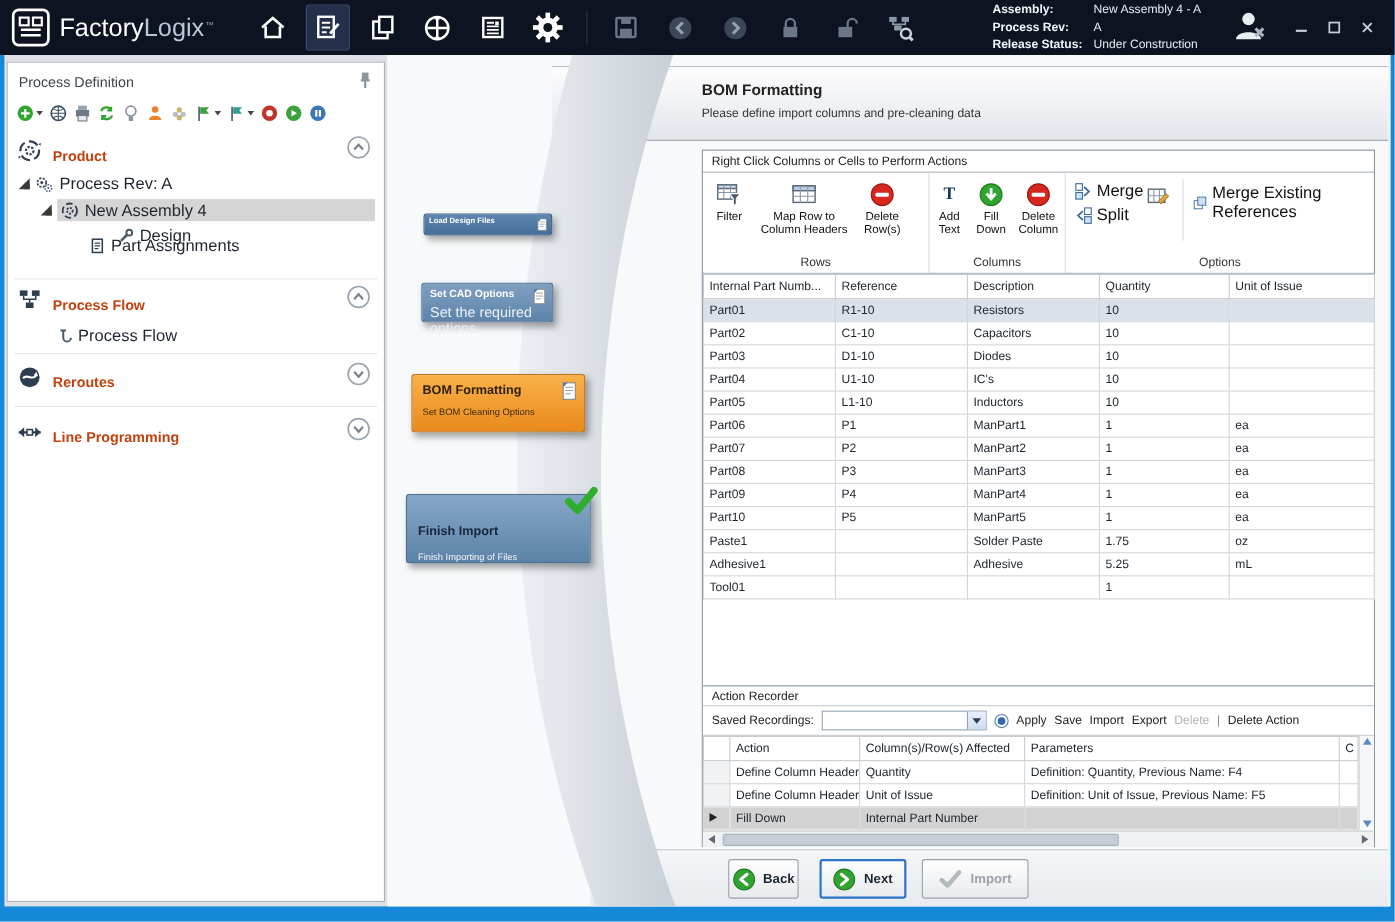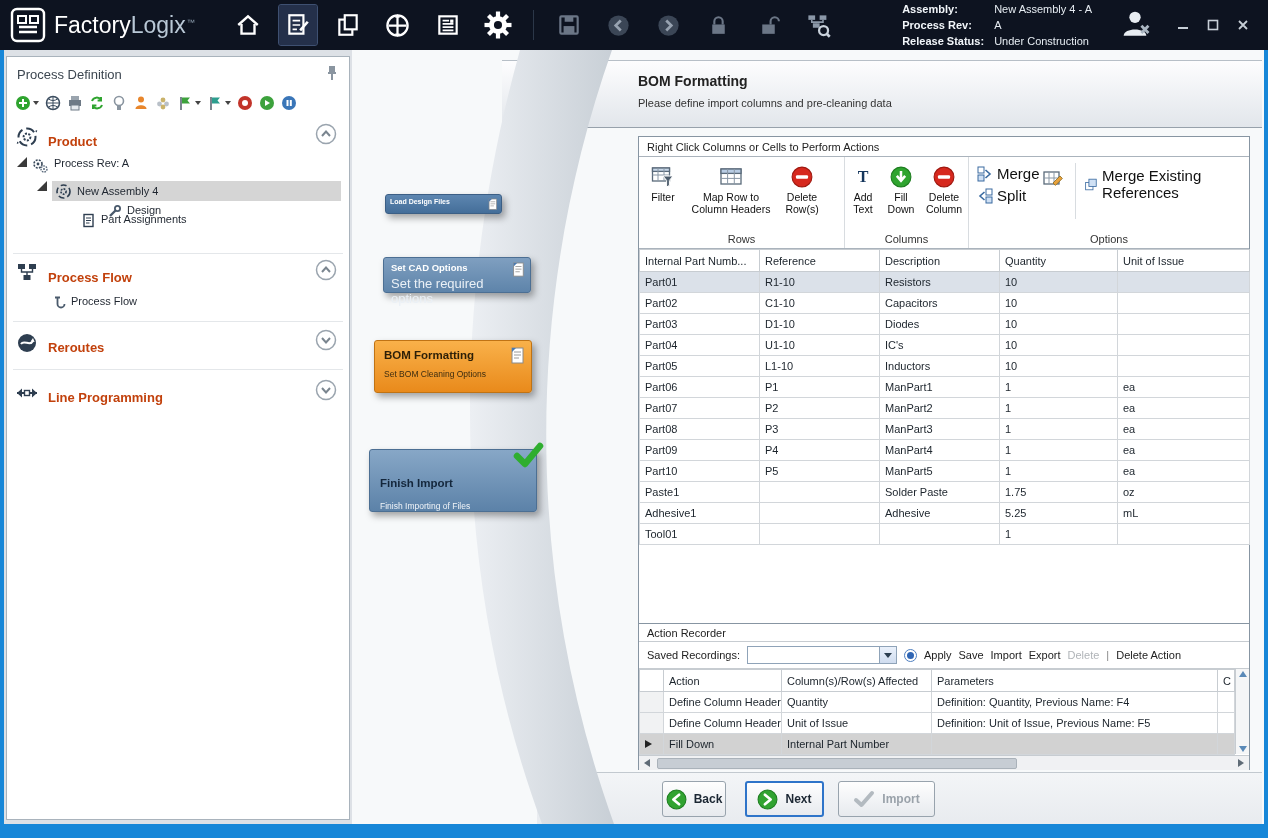--- a/index.html
+++ b/index.html
@@ -27,40 +27,40 @@
   
   .content{position:absolute;left:4px;top:50px;width:1260px;height:774px;background:#dde1e6;}
 
   
   .sidebar{position:absolute;left:2px;top:6px;width:344px;height:764px;background:#fff;border:1px solid #a9b3bc;}
   .sb-title{position:absolute;left:10px;top:10px;font-size:13px;color:#3c4650;}
   .pinbtn{position:absolute;right:10px;top:8px;}
   .sb-toolbar{position:absolute;left:8px;top:36px;display:flex;align-items:center;gap:6px;height:20px;}
   .mini{display:flex;align-items:center;}
   .caret-dn{width:0;height:0;border-left:3px solid transparent;border-right:3px solid transparent;border-top:4px solid #444;margin-left:2px;}
-  .trow{position:absolute;display:flex;align-items:flex-start;font-size:11px;color:#1f2630;height:20px;gap:5px;}
+  .trow{position:absolute;display:flex;align-items:center;font-size:15px;color:#1f2630;height:20px;gap:5px;}
   .section-row{position:absolute;display:flex;align-items:flex-end;font-size:13px;font-weight:bold;color:#c2410c;height:28px;gap:9px;}
   .circlebtn{position:absolute;right:12px;width:22px;height:22px;}
   .exp{width:0;height:0;border-left:5px solid transparent;border-top:5px solid transparent;border-right:5px solid #3a3a3a;border-bottom:5px solid #3a3a3a;flex:0 0 auto;}
   .hl{flex:1;display:flex;align-items:center;background:#d5d5d5;height:20px;padding-left:3px;gap:5px;}
   .sb-div{position:absolute;left:6px;right:6px;height:1px;background:#e4e7ea;}
 
   
   .main{position:absolute;left:348px;top:0;width:912px;height:774px;background:#f7f9fa;overflow:hidden;}
   .headband{position:absolute;left:150px;right:2px;top:10px;height:68px;background:linear-gradient(#fdfdfe,#e2e6eb);border-top:1px solid #b7bfc7;border-bottom:1px solid #97a1ab;padding:12px 0 0 136px;}
   .headband .t{font-size:14px;font-weight:bold;color:#222;}
   .headband .s{font-size:11px;color:#333;margin-top:8px;}
   .curve{position:absolute;left:0;top:0;pointer-events:none;}
   .footerband{position:absolute;left:185px;right:2px;top:722px;height:52px;background:linear-gradient(#f3f5f7,#e8ebef);border-top:1px solid #c2c9cf;}
 
   
   .card{position:absolute;border-radius:3px;box-shadow:3px 4px 7px rgba(0,0,0,.35);}
   .card .docic{position:absolute;}
   .card1{left:33px;top:144px;width:117px;height:20px;background:linear-gradient(#5d86b0,#446e99);border:1px solid #3c5f85;color:#fff;font-size:7px;font-weight:bold;padding:3px 4px;}
-  .card2{left:31px;top:207px;width:148px;height:36px;background:linear-gradient(#7f9fc0,#5e84aa);border:1px solid #4c6f93;padding:4px 7px;}
+  .card2{left:31px;top:207px;width:120px;height:36px;background:linear-gradient(#7f9fc0,#5e84aa);border:1px solid #4c6f93;padding:4px 7px;}
   .card2 .t{font-size:9.5px;font-weight:bold;color:#ffffff;}
   .card2 .s{font-size:13px;color:#eaf0f6;margin-top:3px;}
   .card3{left:22px;top:290px;width:158px;height:53px;background:linear-gradient(#f9b14a,#e98a1b);border:1px solid #c07314;padding:8px 9px;}
   .card3 .t{font-size:11.5px;font-weight:bold;color:#2d1f07;}
   .card3 .s{font-size:8.5px;color:#3d2d10;margin-top:8px;}
   .card4{left:17px;top:399px;width:168px;height:63px;background:linear-gradient(#87a7c7,#5c82a8);border:1px solid #4c6f93;padding:27px 10px;}
   .card4 .t{font-size:11.5px;font-weight:bold;color:#14273c;}
   .card4 .s{font-size:8.5px;color:#f0f4f8;margin-top:12px;}
   .bigcheck{position:absolute;right:-8px;top:-10px;}
 

